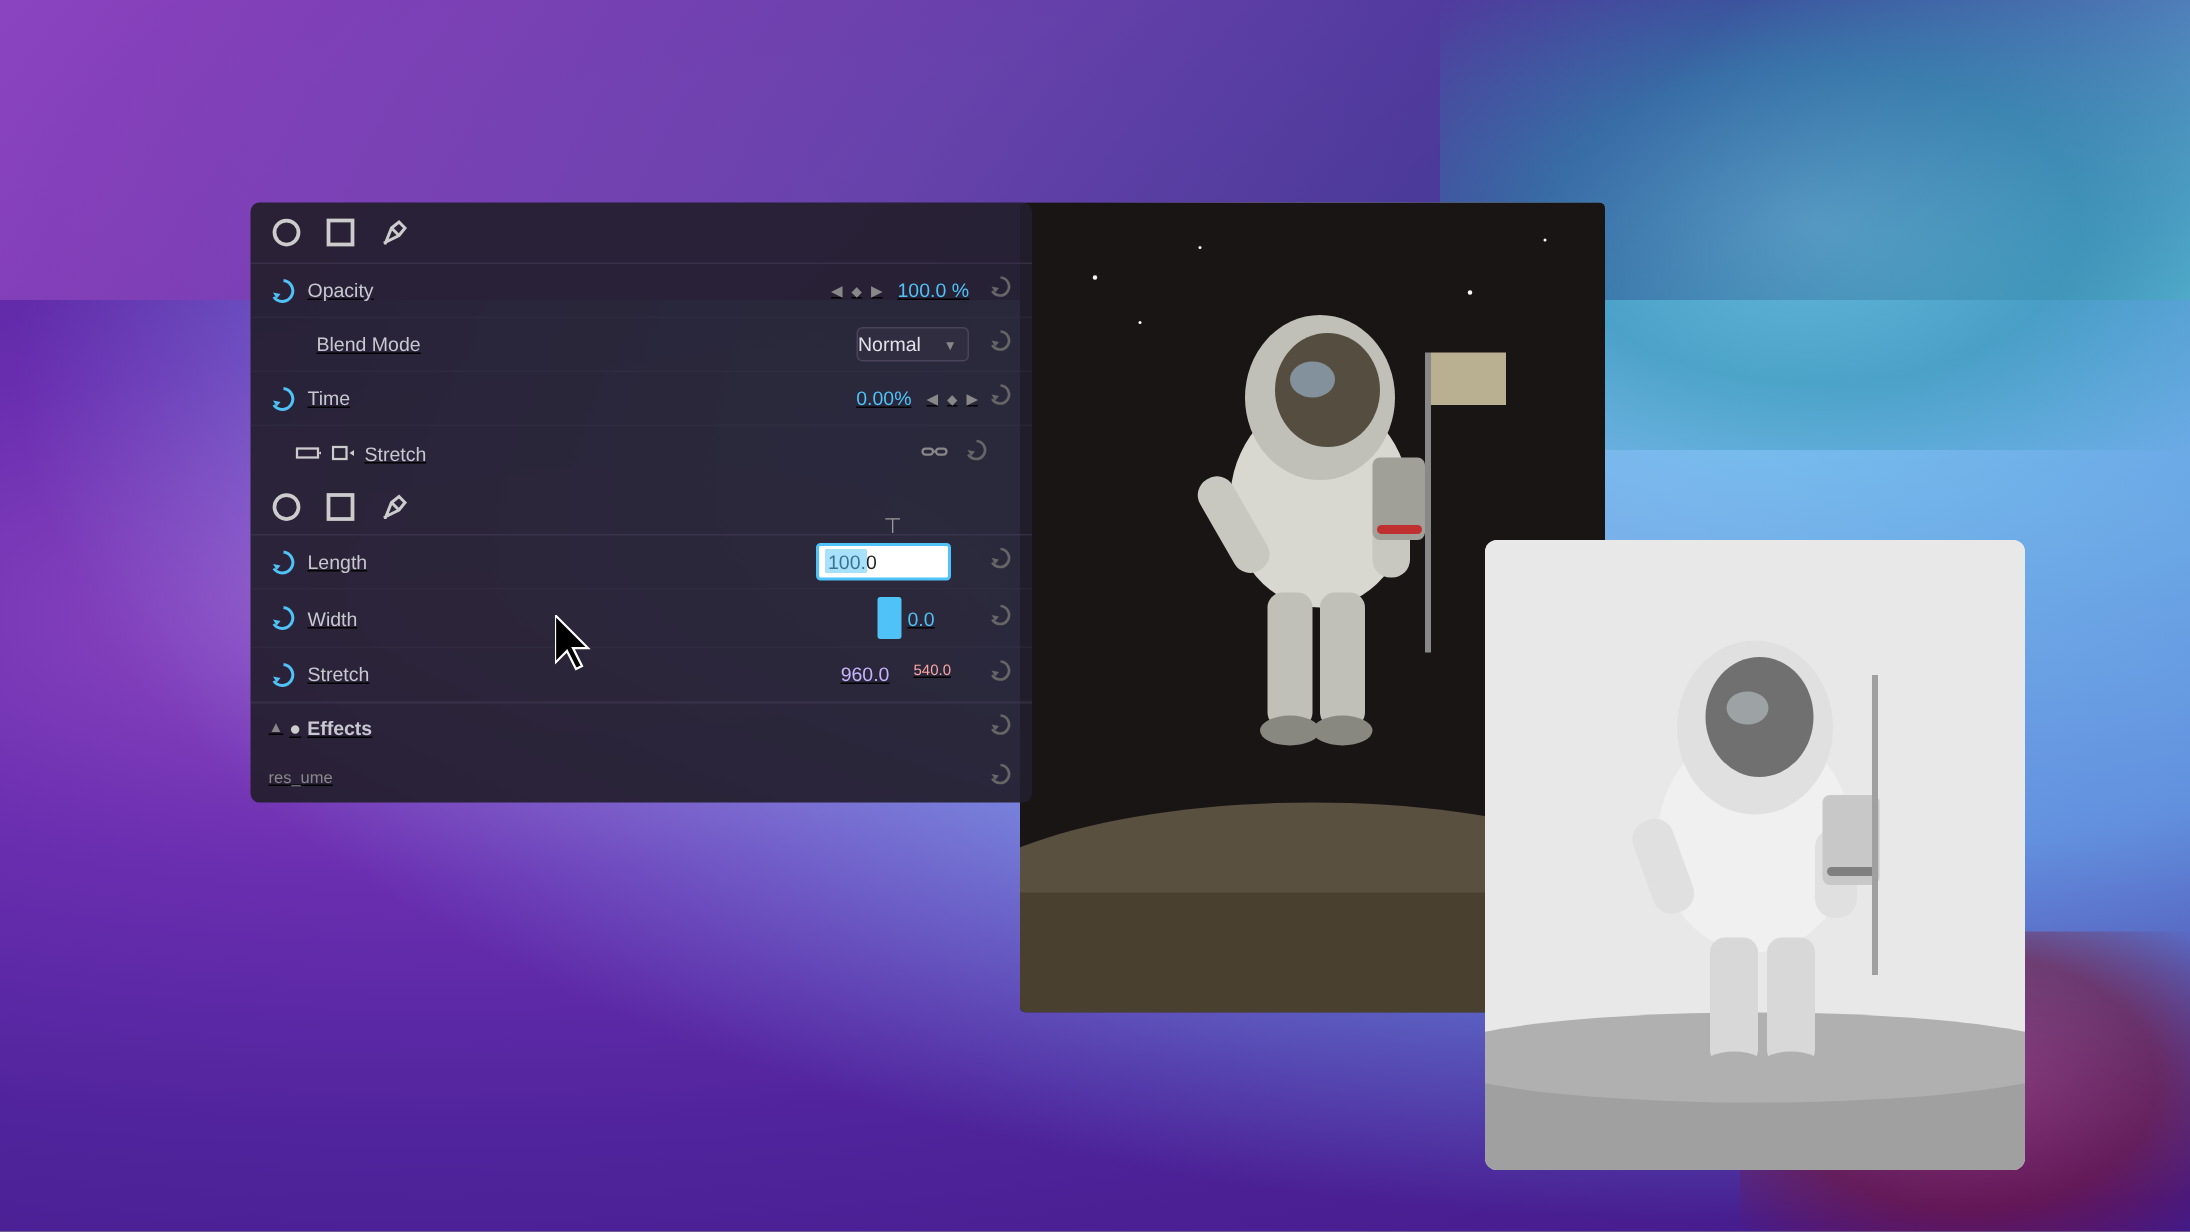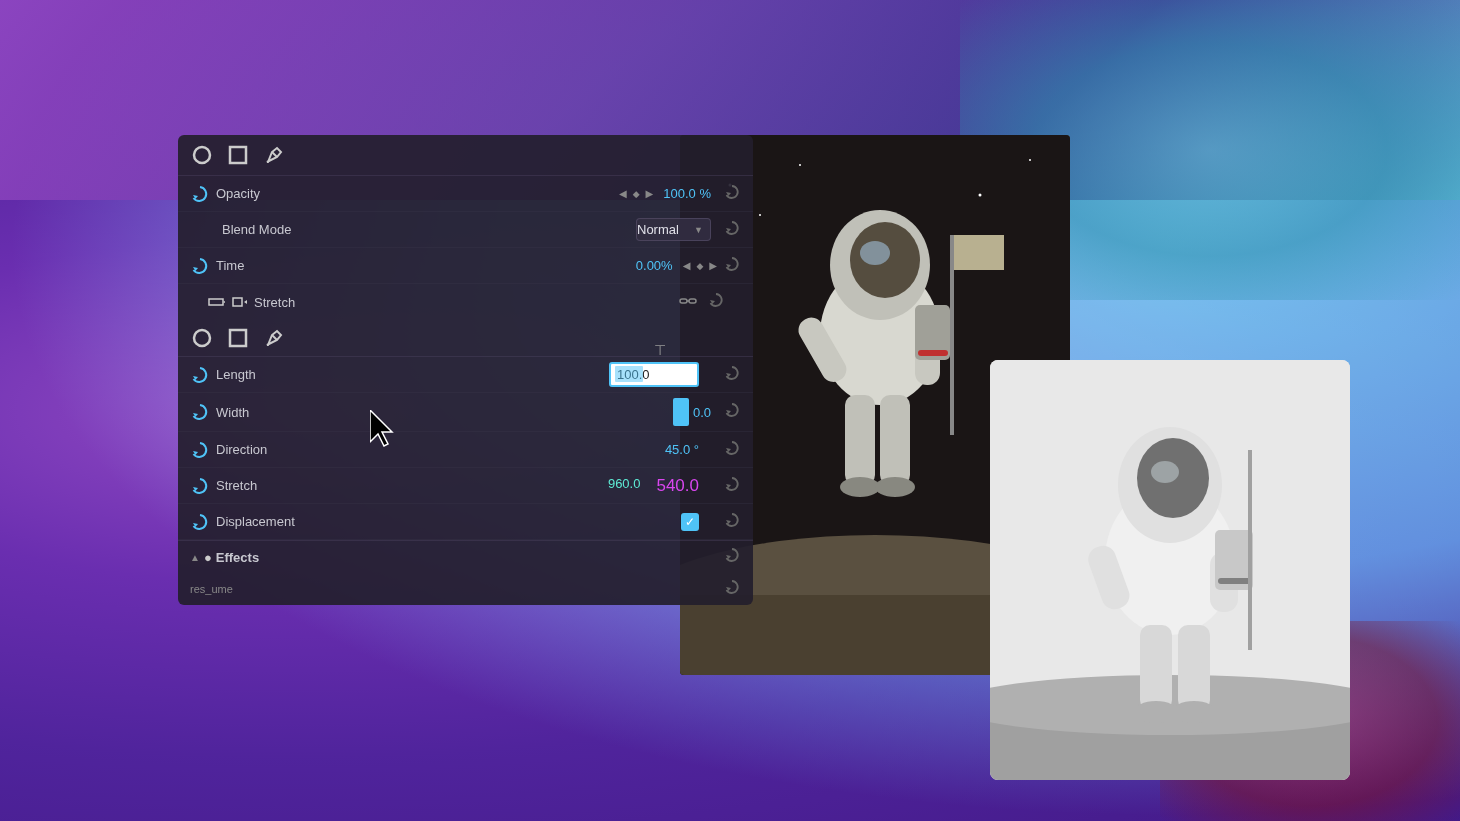--- a/index.html
+++ b/index.html
@@ -42,27 +42,28 @@
       position: absolute;
       bottom: 0; right: 0;
       width: 300px; height: 200px;
       background: radial-gradient(ellipse, #c03050 0%, #801020 60%, transparent 100%);
       opacity: 0.5;
     }
 
     
     .properties-panel {
       position: absolute;
-      left: 178px;
+      left: 167px;
       top: 135px;
-      width: 575px;
+      width: 521px;
       background: rgba(35, 30, 45, 0.92);
       border-radius: 6px;
       padding: 0;
       z-index: 10;
+      text-decoration: underline;
     }
 
     
     .tool-row {
       display: flex;
       align-items: center;
       padding: 8px 12px;
       gap: 12px;
       border-bottom: 1px solid rgba(80, 70, 100, 0.4);
     }
@@ -223,21 +224,21 @@
       font-size: 13px;
       color: #222;
       text-align: center;
     }
 
     
     .width-wrapper {
       display: flex;
       align-items: center;
       margin-left: auto;
-      margin-right: 8px;
+      margin-right: 31px;
     }
 
     
     .checkbox-styled {
       width: 18px;
       height: 18px;
       background: #4fc3f7;
       border-radius: 3px;
       display: flex;
       align-items: center;
@@ -607,75 +608,41 @@
       <span style="color:#4fc3f7; font-size:13px;">0.0</span>
     </div>
     <span class="reset-icon">
       <svg width="18" height="18" viewBox="0 0 18 18">
         <path d="M9 3 A6 6 0 1 1 3.5 12" fill="none" stroke="#666" stroke-width="1.8"></path>
         <polygon points="3,9 5.5,13 8,10" fill="#666"></polygon>
       </svg>
     </span>
   </div>
 
+
   <div class="prop-row">
     <div class="prop-icon">
       <svg width="18" height="18" viewBox="0 0 18 18">
         <path d="M9 2 A7 7 0 1 1 2.5 13" fill="none" stroke="#4fc3f7" stroke-width="2"></path>
         <polygon points="2,10 4.5,14 7,11" fill="#4fc3f7"></polygon>
       </svg>
     </div>
-    <span class="prop-label">Direction</span>
-    <span style="color:#4fc3f7; font-size:13px; margin-left:auto; margin-right:20px;">45.0 °</span>
-    <span class="reset-icon">
-      <svg width="18" height="18" viewBox="0 0 18 18">
-        <path d="M9 3 A6 6 0 1 1 3.5 12" fill="none" stroke="#666" stroke-width="1.8"></path>
-        <polygon points="3,9 5.5,13 8,10" fill="#666"></polygon>
-      </svg>
-    </span>
-  </div>
-
-  <div class="prop-row">
-    <div class="prop-icon">
-      <svg width="18" height="18" viewBox="0 0 18 18">
-        <path d="M9 2 A7 7 0 1 1 2.5 13" fill="none" stroke="#4fc3f7" stroke-width="2"></path>
-        <polygon points="2,10 4.5,14 7,11" fill="#4fc3f7"></polygon>
-      </svg>
-    </div>
     <span class="prop-label">Stretch</span>
     <div class="two-values">
-      <span style="color:#5eead4; font-size:13px;">960.0</span>
-      <span style="color:#d946ef; font-size:17px;">540.0</span>
+      <span style="color:#c4b5fd; font-size:13px;">960.0</span>
+      <span style="color:#fca5a5; font-size:10px;">540.0</span>
     </div>
     <span class="reset-icon">
       <svg width="18" height="18" viewBox="0 0 18 18">
         <path d="M9 3 A6 6 0 1 1 3.5 12" fill="none" stroke="#666" stroke-width="1.8"></path>
         <polygon points="3,9 5.5,13 8,10" fill="#666"></polygon>
       </svg>
     </span>
   </div>
 
-  <div class="prop-row">
-    <div class="prop-icon">
-      <svg width="18" height="18" viewBox="0 0 18 18">
-        <path d="M9 2 A7 7 0 1 1 2.5 13" fill="none" stroke="#4fc3f7" stroke-width="2"></path>
-        <polygon points="2,10 4.5,14 7,11" fill="#4fc3f7"></polygon>
-      </svg>
-    </div>
-    <span class="prop-label">Displacement</span>
-    <div class="checkbox-styled">
-      <span>✓</span>
-    </div>
-    <span class="reset-icon">
-      <svg width="18" height="18" viewBox="0 0 18 18">
-        <path d="M9 3 A6 6 0 1 1 3.5 12" fill="none" stroke="#666" stroke-width="1.8"></path>
-        <polygon points="3,9 5.5,13 8,10" fill="#666"></polygon>
-      </svg>
-    </span>
-  </div>
 
   <div class="effects-row">
     <span style="color:#888; font-size:10px; margin-right:4px; cursor:pointer;">▲</span>
     <span style="color:#ccc; font-size:13px; margin-right:4px;">●</span>
     <span style="color:#c8c8d0; font-size:13px; font-weight:600;">Effects</span>
     <span class="reset-icon" style="margin-left:auto;">
       <svg width="18" height="18" viewBox="0 0 18 18">
         <path d="M9 3 A6 6 0 1 1 3.5 12" fill="none" stroke="#666" stroke-width="1.8"></path>
         <polygon points="3,9 5.5,13 8,10" fill="#666"></polygon>
       </svg>

